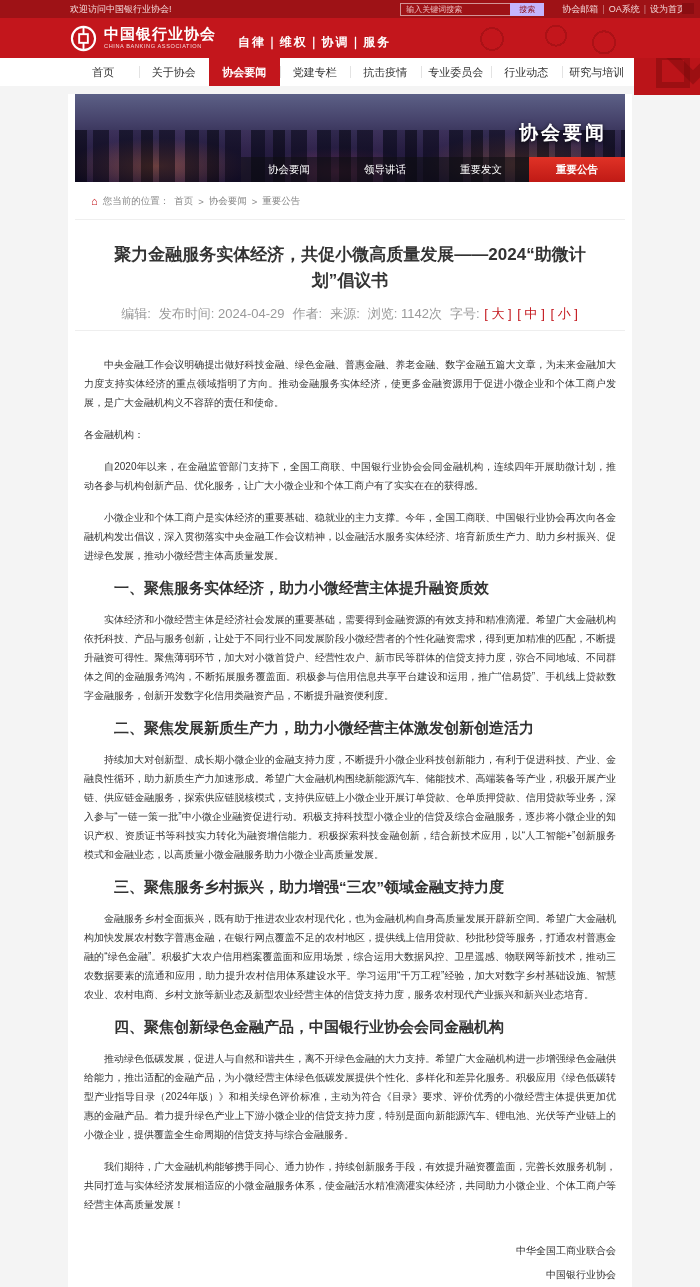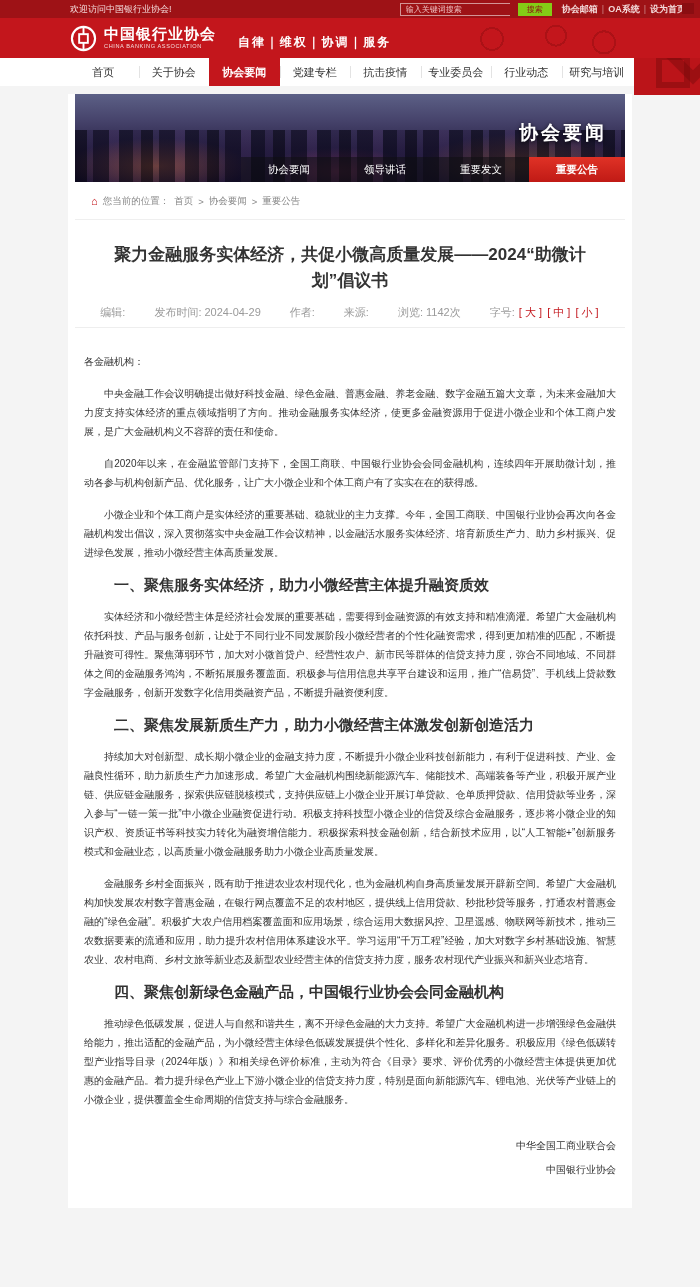--- a/index.html
+++ b/index.html
@@ -4,28 +4,28 @@
 <style>
   * { margin:0; padding:0; box-sizing:border-box; }
   html,body { width:700px; background:#f4f4f4; font-family:"Liberation Sans","DejaVu Sans",sans-serif; color:#333; }
   body { overflow-x:hidden; }
 
   
   .topbar { position:relative; height:18px; background:#9e1216; color:#f3d9d9; font-size:9px;
             display:flex; align-items:center; padding:4px 14px; z-index:6; }
   .topbar .welcome { margin-left:56px; }
   .topbar .spacer { flex:1; }
-  .search-box { display:flex; align-items:center; gap:8px; margin-right:10px; }
+  .search-box { display:flex; align-items:center; gap:0; margin-right:18px; }
   .search-input { width:110px; height:13px; background:transparent; border:1px solid rgba(255,255,255,.55);
                   border-right:none; color:#fff; font-size:8px; padding:0 5px; outline:none; }
   .search-input::placeholder { color:rgba(255,230,230,.8); }
-  .search-btn { height:13px; font-size:8px; background:#84cc16; color:#8c1014; border:none;
+  .search-btn { height:13px; font-size:8px; background:#c4b5fd; color:#8c1014; border:none;
                 padding:0 9px; cursor:pointer; line-height:11px; }
   .topbar-links { display:flex; align-items:center; gap:4px; }
-  .topbar-links a { color:#f3d9d9; text-decoration:none;font-weight:bold; }
+  .topbar-links a { color:#f3d9d9; text-decoration:none; }
   .topbar-links .sep { color:rgba(255,255,255,.45); }
 
   
   .header { position:relative; height:40px; background:#c3161c; display:flex; align-items:center;
             padding:0 0 0 70px; z-index:5; }
   .logo-wrap { display:flex; align-items:center; gap:7px; }
   .logo-mark { width:27px; height:27px; flex:0 0 auto; }
   .org-names { color:#fff; line-height:1; }
   .org-cn { font-size:15px; font-weight:bold; letter-spacing:1px; }
   .org-en { font-size:5.6px; letter-spacing:.6px; margin-top:3px; color:#f4dcdc; }
@@ -80,22 +80,22 @@
 
   
   .breadcrumb { display:flex; align-items:center; gap:5px; font-size:9.5px; color:#888;
                 padding:13px 16px 11px; border-bottom:1px solid #efefef; margin:0 7px; }
   .home-icon { color:#c3161c; font-size:11px; line-height:1; }
   .breadcrumb a { color:#888; text-decoration:none; cursor:pointer; }
 
   
   .article-head { text-align:center; padding:22px 24px 7px; border-bottom:1px solid #eee; margin:0 7px; }
   .article-title { font-size:17px; font-weight:bold; color:#333; line-height:1.5; }
-  .article-meta { margin-top:12px; font-size:11px; color:#9a9a9a; display:flex; justify-content:center;
-                  flex-wrap:wrap; gap:3px 29px; align-items:center; }
+  .article-meta { margin-top:12px; font-size:13px; color:#9a9a9a; display:flex; justify-content:center;
+                  flex-wrap:wrap; gap:3px 8px; align-items:center; }
   .article-meta .sizes { color:#c3161c; }
   .size-btn { color:#c3161c; cursor:pointer; margin:0 1px; }
   .size-btn::before { content:"[ "; } .size-btn::after { content:" ]"; }
 
   
   .article-body { padding:24px 16px 6px; font-size:10px; line-height:19px; color:#333; }
   .para { text-indent:2em; text-align:justify; margin-bottom:13px; }
   .para.greeting { text-indent:0; }
   .section-h { text-indent:2em; font-weight:bold; color:#333; margin:4px 0 13px; font-size:15px; }
   .signature { text-align:right; padding:6px 16px 0; font-size:10px; line-height:24px; color:#333; }
@@ -196,31 +196,33 @@
         <span class="sizes">
           <span class="size-btn">大</span>
           <span class="size-btn">中</span>
           <span class="size-btn">小</span>
         </span>
       </span>
     </div>
   </div>
 
   <div class="article-body">
+    <p class="para">中央金融工作会议明确提出做好科技金融、绿色金融、普惠金融、养老金融、数字金融五篇大文章，为未来金融加大力度支持实体经济的重点领域指明了方向。推动金融服务实体经济，使更多金融资源用于促进小微企业和个体工商户发展，是广大金融机构义不容辞的责任和使命。</p>
     <p class="para greeting">各金融机构：</p>
-    <p class="para">中央金融工作会议明确提出做好科技金融、绿色金融、普惠金融、养老金融、数字金融五篇大文章，为未来金融加大力度支持实体经济的重点领域指明了方向。推动金融服务实体经济，使更多金融资源用于促进小微企业和个体工商户发展，是广大金融机构义不容辞的责任和使命。</p>
     <p class="para">自2020年以来，在金融监管部门支持下，全国工商联、中国银行业协会会同金融机构，连续四年开展助微计划，推动各参与机构创新产品、优化服务，让广大小微企业和个体工商户有了实实在在的获得感。</p>
     <p class="para">小微企业和个体工商户是实体经济的重要基础、稳就业的主力支撑。今年，全国工商联、中国银行业协会再次向各金融机构发出倡议，深入贯彻落实中央金融工作会议精神，以金融活水服务实体经济、培育新质生产力、助力乡村振兴、促进绿色发展，推动小微经营主体高质量发展。</p>
     <p class="section-h">一、聚焦服务实体经济，助力小微经营主体提升融资质效</p>
     <p class="para">实体经济和小微经营主体是经济社会发展的重要基础，需要得到金融资源的有效支持和精准滴灌。希望广大金融机构依托科技、产品与服务创新，让处于不同行业不同发展阶段小微经营者的个性化融资需求，得到更加精准的匹配，不断提升融资可得性。聚焦薄弱环节，加大对小微首贷户、经营性农户、新市民等群体的信贷支持力度，弥合不同地域、不同群体之间的金融服务鸿沟，不断拓展服务覆盖面。积极参与信用信息共享平台建设和运用，推广“信易贷”、手机线上贷款数字金融服务，创新开发数字化信用类融资产品，不断提升融资便利度。</p>
     <p class="section-h">二、聚焦发展新质生产力，助力小微经营主体激发创新创造活力</p>
     <p class="para">持续加大对创新型、成长期小微企业的金融支持力度，不断提升小微企业科技创新能力，有利于促进科技、产业、金融良性循环，助力新质生产力加速形成。希望广大金融机构围绕新能源汽车、储能技术、高端装备等产业，积极开展产业链、供应链金融服务，探索供应链脱核模式，支持供应链上小微企业开展订单贷款、仓单质押贷款、信用贷款等业务，深入参与“一链一策一批”中小微企业融资促进行动。积极支持科技型小微企业的信贷及综合金融服务，逐步将小微企业的知识产权、资质证书等科技实力转化为融资增信能力。积极探索科技金融创新，结合新技术应用，以“人工智能+”创新服务模式和金融业态，以高质量小微金融服务助力小微企业高质量发展。</p>
+    <p class="section-h">三、聚焦服务乡村振兴，助力增强“三农”领域金融支持力度</p>
     <p class="para">金融服务乡村全面振兴，既有助于推进农业农村现代化，也为金融机构自身高质量发展开辟新空间。希望广大金融机构加快发展农村数字普惠金融，在银行网点覆盖不足的农村地区，提供线上信用贷款、秒批秒贷等服务，打通农村普惠金融的“绿色金融”。积极扩大农户信用档案覆盖面和应用场景，综合运用大数据风控、卫星遥感、物联网等新技术，推动三农数据要素的流通和应用，助力提升农村信用体系建设水平。学习运用“千万工程”经验，加大对数字乡村基础设施、智慧农业、农村电商、乡村文旅等新业态及新型农业经营主体的信贷支持力度，服务农村现代产业振兴和新兴业态培育。</p>
     <p class="section-h">四、聚焦创新绿色金融产品，中国银行业协会会同金融机构</p>
     <p class="para">推动绿色低碳发展，促进人与自然和谐共生，离不开绿色金融的大力支持。希望广大金融机构进一步增强绿色金融供给能力，推出适配的金融产品，为小微经营主体绿色低碳发展提供个性化、多样化和差异化服务。积极应用《绿色低碳转型产业指导目录（2024年版）》和相关绿色评价标准，主动为符合《目录》要求、评价优秀的小微经营主体提供更加优惠的金融产品。着力提升绿色产业上下游小微企业的信贷支持力度，特别是面向新能源汽车、锂电池、光伏等产业链上的小微企业，提供覆盖全生命周期的信贷支持与综合金融服务。</p>
+    <p class="para">我们期待，广大金融机构能够携手同心、通力协作，持续创新服务手段，有效提升融资覆盖面，完善长效服务机制，共同打造与实体经济发展相适应的小微金融服务体系，使金融活水精准滴灌实体经济，共同助力小微企业、个体工商户等经营主体高质量发展！</p>
   </div>
 
   <div class="signature">
     <div>中华全国工商业联合会</div>
     <div>中国银行业协会</div>
 
   </div>
 
 </div>
 

